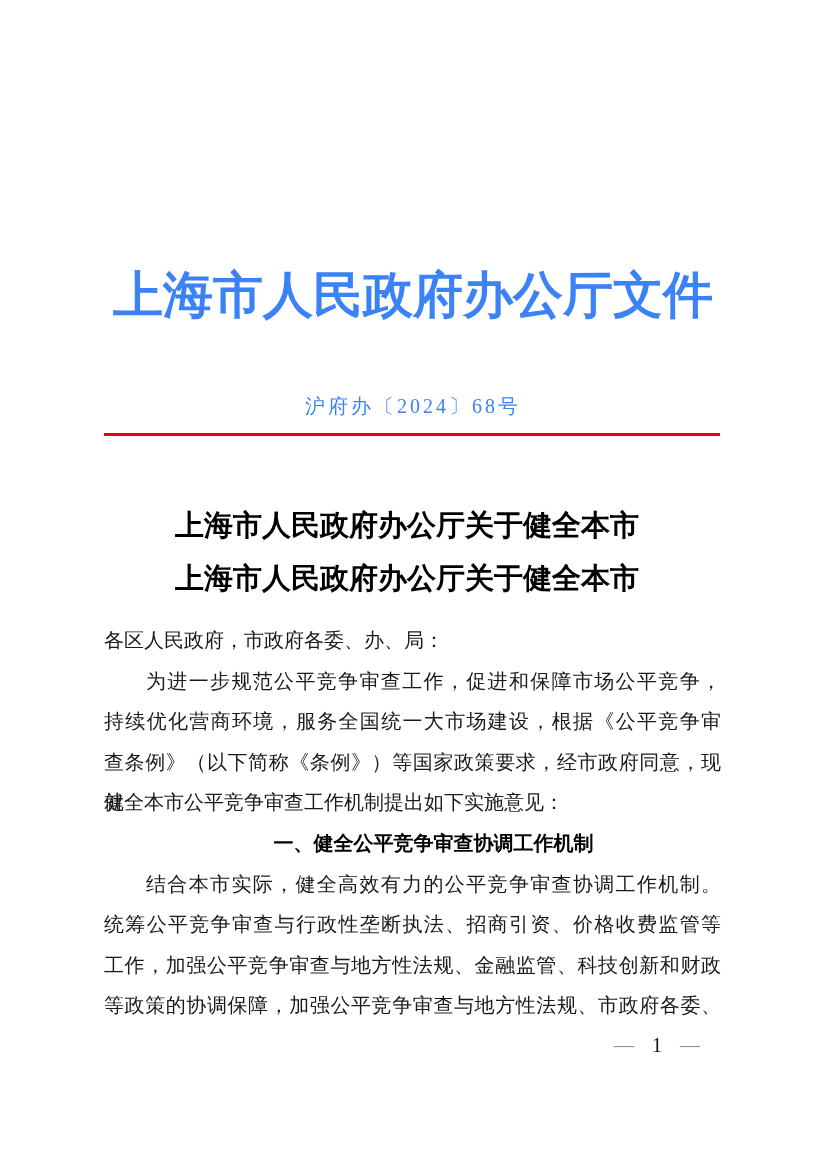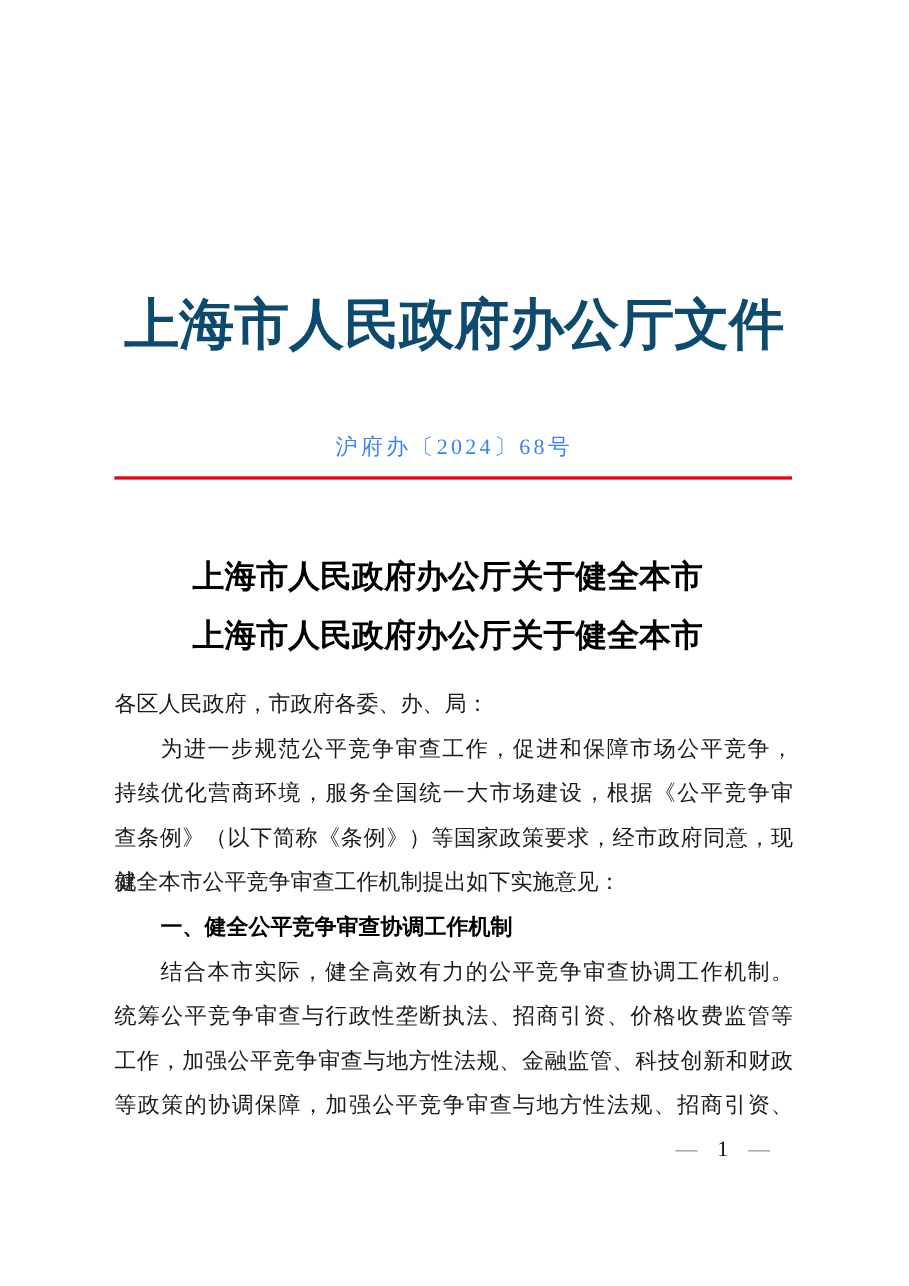--- a/index.html
+++ b/index.html
@@ -18,21 +18,21 @@
   }
   
   .org-title {
     position: absolute;
     top: 262px;
     left: 0;
     right: 0;
     text-align: center;
     font-size: 50px;
     font-weight: 700;
-    color: #0c4a6e;
+    color: #3b82f6;
     letter-spacing: 0px;
     white-space: nowrap;
   }
   
   .doc-number {
     position: absolute;
     top: 393px;
     left: 0;
     right: 0;
     text-align: center;
@@ -70,21 +70,21 @@
     width: 617px;
     font-size: 20px;
     line-height: 40.6px;
     color: #1a1a1a;
   }
   .body-line {
     height: 40.6px;
     overflow: visible;
     white-space: normal;
   }
-  .body-line.indent { text-indent: 42px; }
+  .body-line.indent { text-indent: 42px; text-align: center; }
   .body-line.justify {
     text-align: justify;
     text-align-last: justify;
   }
   .body-line.heading {
     font-family: "Liberation Sans", sans-serif;
     font-weight: 700;
     color: #000000;
   }
   
@@ -127,20 +127,20 @@
       <div class="body-line">健全本市公平竞争审查工作机制提出如下实施意见：</div>
 
       <div class="body-line indent heading">一、健全公平竞争审查协调工作机制</div>
 
       <div class="body-line indent justify">结合本市实际，健全高效有力的公平竞争审查协调工作机制。</div>
 
       <div class="body-line justify">统筹公平竞争审查与行政性垄断执法、招商引资、价格收费监管等</div>
 
       <div class="body-line justify">工作，加强公平竞争审查与地方性法规、金融监管、科技创新和财政</div>
 
-      <div class="body-line justify">等政策的协调保障，加强公平竞争审查与地方性法规、招商引资、</div>
+      <div class="body-line justify">等政策的协调保障，加强公平竞争审查与地方性法规、市政府各委、</div>
     </div>
 
   <div class="page-number">
     <span class="dash">—</span><span class="num">1</span><span class="dash">—</span>
   </div>
 
 </div>
 
 </body></html>

